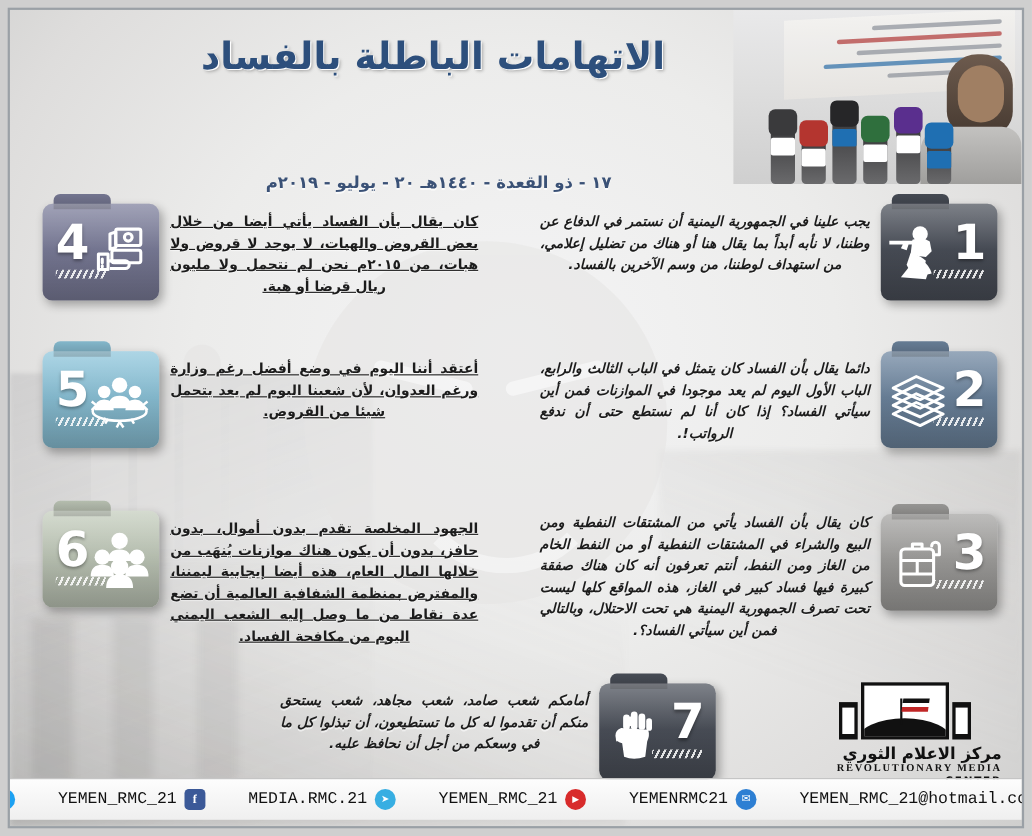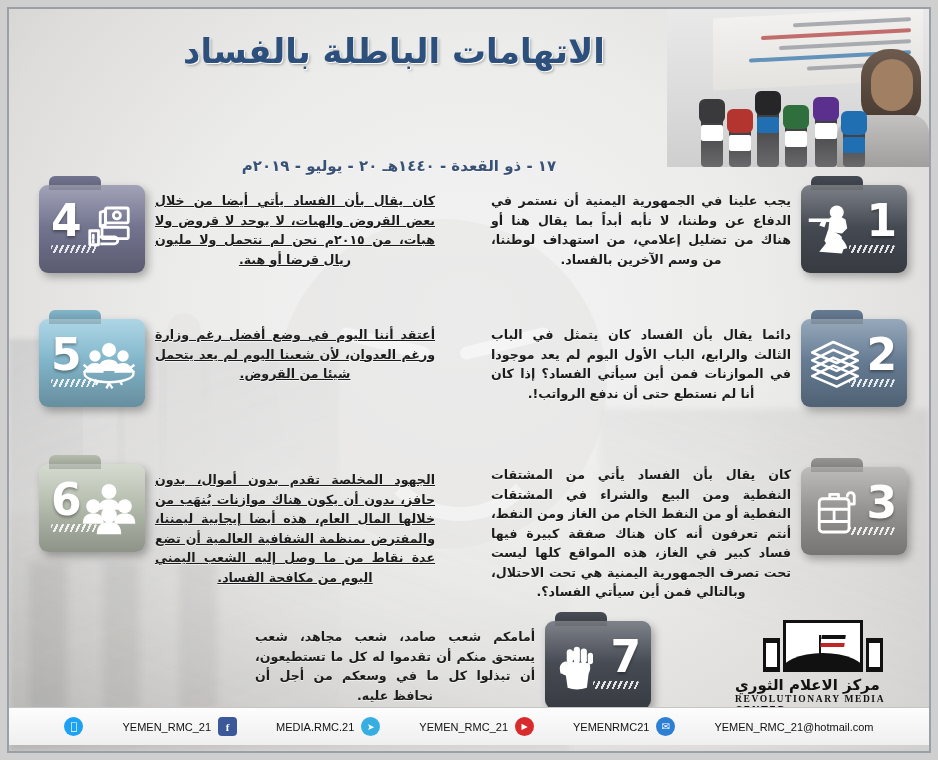--- a/index.html
+++ b/index.html
@@ -159,26 +159,26 @@
   
   .rtl-left .num{left:12px;}
   .rtl-left .hatch{left:12px;top:60px;}
   .rtl-left .glyph{left:42px;}
 
   .body-text{
     font-size:12.6px;line-height:19.5px;font-weight:bold;color:#1c1c1c;
     text-align:justify;text-align-last:center;direction:rtl;
     text-shadow:0 1px 0 rgba(255,255,255,.55);
   }
-  .rtl-right .body-text{padding:6px 10px 0 4px;}
+  .rtl-right .body-text{padding:6px 10px 0 4px;font-style:italic;}
   .rtl-left  .body-text{padding:6px 4px 0 10px;text-decoration:underline;}
 
   
   .logo{
-    position:absolute;right:18px;bottom:36px;width:176px;text-align:left;
+    position:absolute;right:18px;bottom:36px;width:176px;text-align:right;
   }
   .logo .film{
     display:flex;justify-content:center;align-items:flex-end;gap:3px;margin-bottom:4px;
   }
   .logo .sprocket{width:17px;height:34px;background:#111;position:relative;}
   .logo .sprocket::after{content:"";position:absolute;left:3px;top:5px;width:11px;height:24px;background:#fff;}
   .logo .screen{
     width:74px;height:46px;background:#fff;border:3px solid #111;position:relative;overflow:hidden;
   }
   .logo .hill{
@@ -199,21 +199,21 @@
     border-top:1px solid #c5c5c5;
     display:flex;align-items:center;justify-content:center;gap:7px;direction:ltr;
     padding:0 10px;box-sizing:border-box;
   }
   .social{display:flex;align-items:center;gap:4px;}
   .social .ic{
     width:19px;height:19px;border-radius:50%;display:flex;align-items:center;justify-content:center;
     color:#fff;font-size:11px;font-weight:bold;flex:0 0 19px;
   }
   .social .ic.sq{border-radius:4px;}
-  .social .hndl{font-family:Liberation Sans, sans-serif;font-size:11px;color:#111;white-space:nowrap;margin-left:35px;}
+  .social .hndl{font-family:Liberation Mono, monospace;font-size:15px;color:#111;white-space:nowrap;margin-left:35px;}
 </style>
 </head>
 <body>
 
 <div id="poster">
  <div id="frame">
 
   <div class="bg-wash wash-left"></div>
   <div class="bg-wash wash-right"></div>
   <div class="bg-wash wash-bottom"></div>

